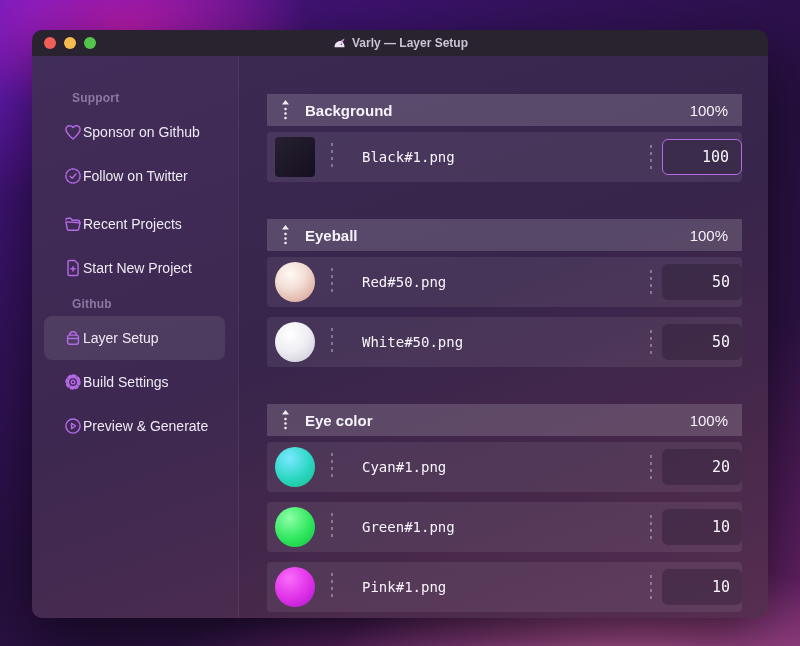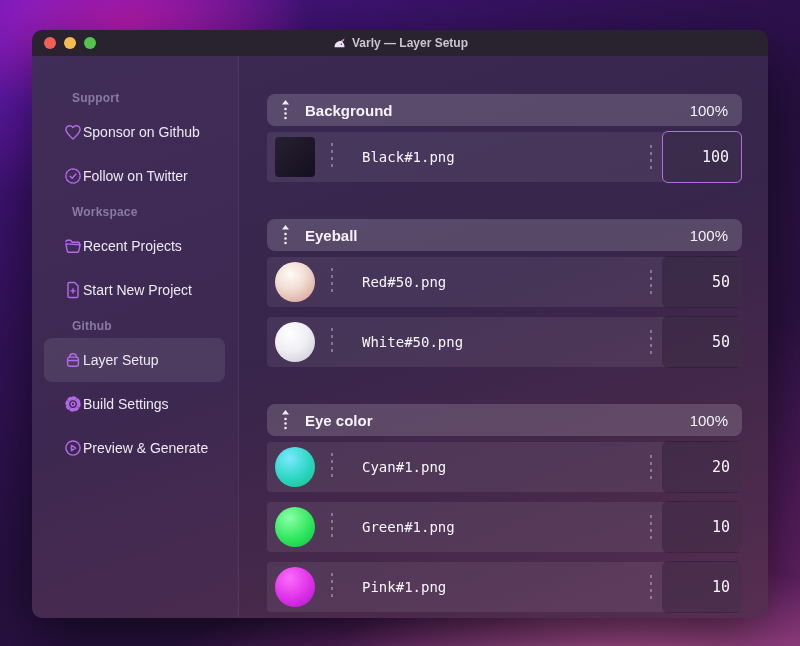--- a/index.html
+++ b/index.html
@@ -45,21 +45,21 @@
   }
   .side-item.selected { background:rgba(255,255,255,.09); }
   .side-item svg { width:20px; height:20px; flex:0 0 20px; stroke:#b46ae6; fill:none; stroke-width:1.7; stroke-linecap:round; stroke-linejoin:round; }
   
   .main {
     flex:1; border-left:1px solid rgba(255,255,255,.08);
     background:rgba(0,0,0,.05); padding:38px 26px 0 28px;
   }
   .group { margin-bottom:37px; }
   .group-header {
-    height:32px; border-radius:8px; background:rgba(255,255,255,.16);
+    height:32px; border-radius:0; background:rgba(255,255,255,.16);
     display:flex; align-items:center; padding:0 14px;
   }
   .drag { width:9px; height:20px; flex:0 0 9px; }
   .group-name { margin-left:15px; font-size:15px; font-weight:bold; color:#f5f2f9; flex:1; }
   .group-pct { font-size:15px; font-weight:normal; color:#f5f2f9; }
   .row {
     height:50px; margin-top:6px; border-radius:4px; background:rgba(255,255,255,.075);
     display:flex; align-items:center; padding:0 0 0 8px;
   }
   .row + .row { margin-top:10px; }
@@ -74,21 +74,21 @@
   .vdots {
     width:2px; height:28px; margin:0 0 0 16px; flex:0 0 2px;
     background:repeating-linear-gradient(to bottom, rgba(255,255,255,.32) 0 3px, transparent 3px 7px);
   }
   .vdots.short { height:24px; margin:0; }
   .filename {
     margin-left:29px; flex:1;
     font-family:"DejaVu Sans Mono", monospace; font-size:14px; color:#f7f4fa;
   }
   .num {
-    width:80px; height:52px; margin-left:10px; flex:0 0 80px;
+    width:80px; height:36px; margin-left:10px; flex:0 0 80px;
     border:none; border-radius:6px; background:rgba(20,10,32,.28);
     font-family:"DejaVu Sans Mono", monospace; font-size:15px; color:#f7f4fa;
     text-align:right; padding-right:12px; outline:none;
   }
   .num.focused { border:1.5px solid #b26ce4; background:rgba(20,10,32,.22); }
 </style>
 </head>
 <body>
 
 <svg width="0" height="0" style="position:absolute">
@@ -164,21 +164,20 @@
         </div>
         <div class="side-item">
           <svg>
               <use href="#i-verified"></use>
             </svg>
           <span>Follow on Twitter</span>
         </div>
       </div>
 
       <div class="side-section">
-        <div class="side-label">Workspace</div>
         <div class="side-item">
           <svg>
               <use href="#i-folder"></use>
             </svg>
           <span>Recent Projects</span>
         </div>
         <div class="side-item">
           <svg>
               <use href="#i-fileplus"></use>
             </svg>

